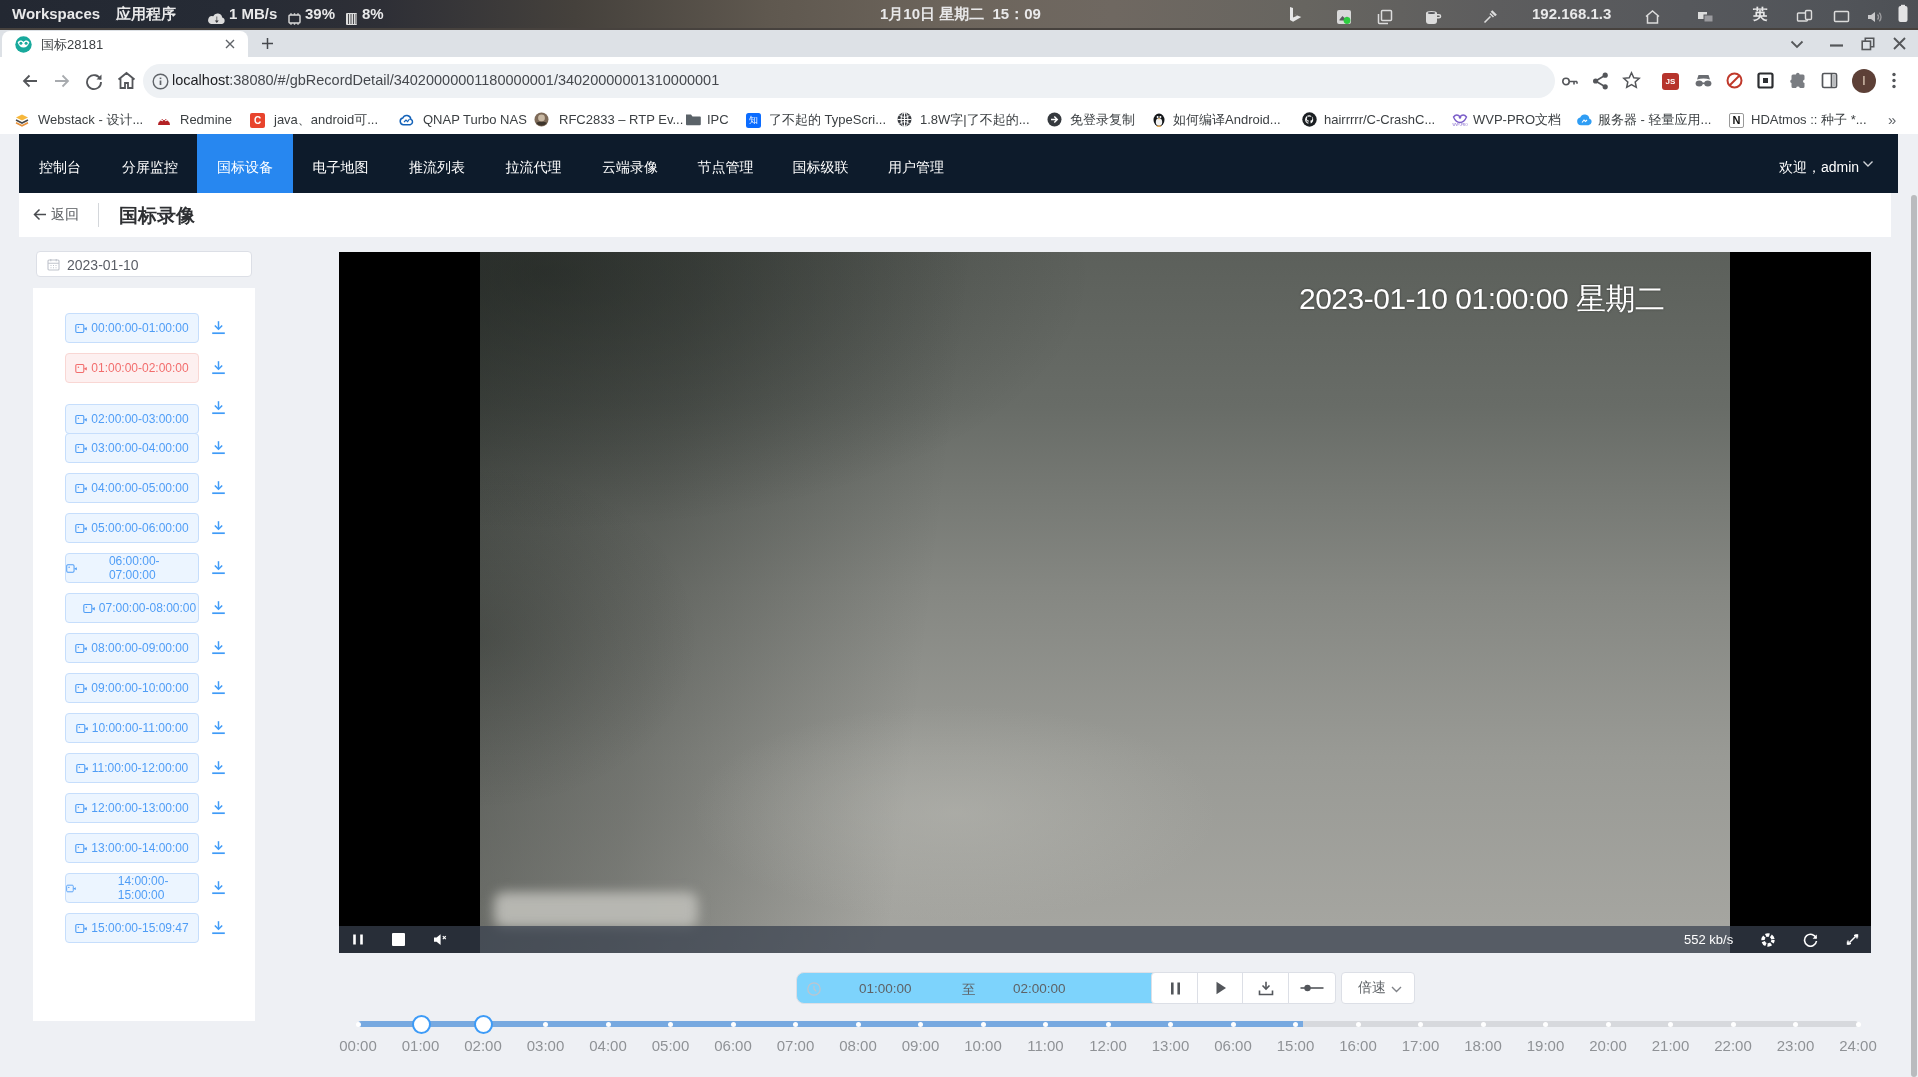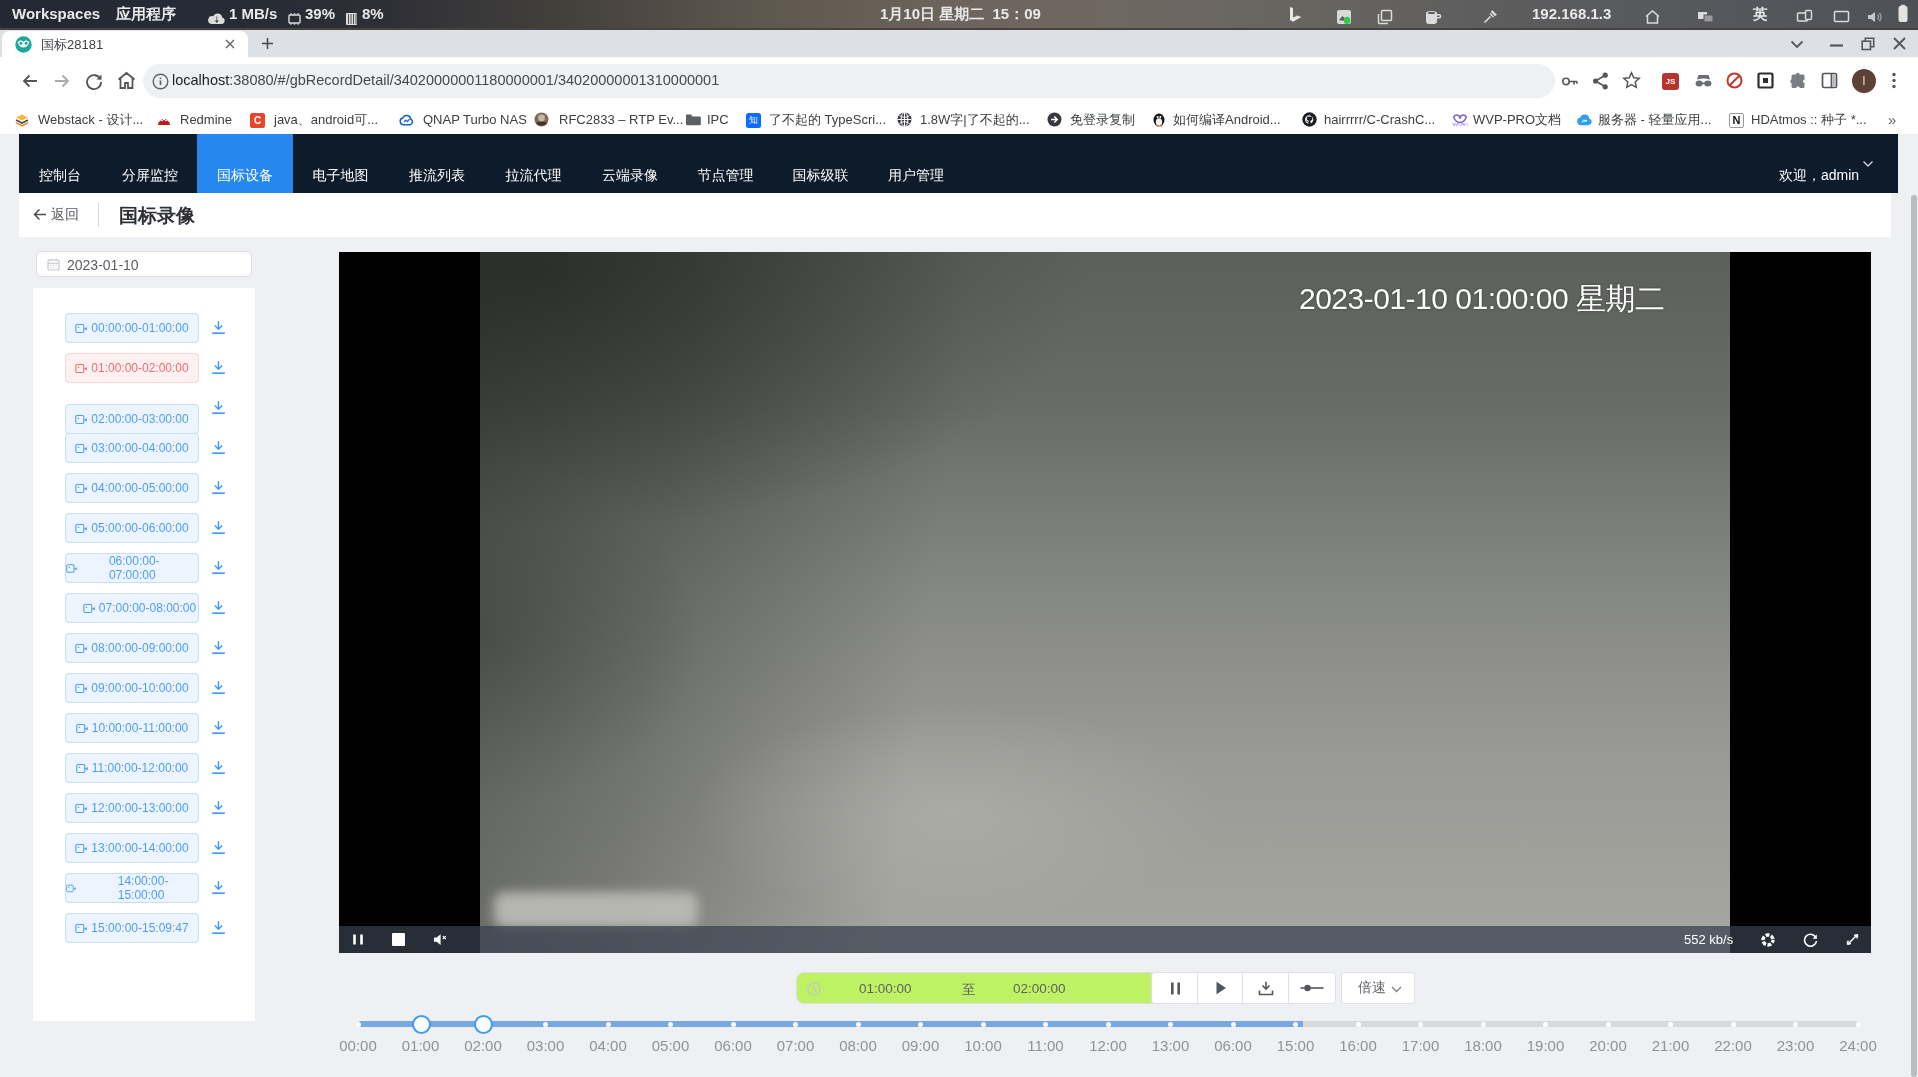--- a/index.html
+++ b/index.html
@@ -14,42 +14,42 @@
 #tab { position:absolute; left:2px; top:3px; width:246px; height:26px; background:#fff; border-radius:8px 8px 0 0; }
 
 #toolbar { position:absolute; left:0; top:57px; width:1918px; height:48px; background:#fff; }
 #omni { position:absolute; left:143px; top:7px; width:1412px; height:34px; border-radius:17px; background:#eef1f4; }
 
 #bookmarks { position:absolute; left:0; top:105px; width:1918px; height:29px; background:#fff; font-size:13px; color:#3c4043; }
 #bookmarks .bm { position:absolute; top:0; height:29px; line-height:29px; white-space:nowrap; }
 
 #page { position:absolute; left:0; top:134px; width:1918px; height:943px; background:#eef0f4; }
 #nav { position:absolute; left:19px; top:0; width:1879px; height:59px; background:#0d1b2b; color:#fff; font-size:14px; }
-#nav .mi { position:absolute; top:12px; height:59px; line-height:59px; text-align:center; }
+#nav .mi { position:absolute; top:4px; height:59px; line-height:59px; text-align:center; }
 #navactive { position:absolute; left:178px; top:0; width:96px; height:59px; background:#2787f0; }
 #crumb { position:absolute; left:19px; top:59px; width:1872px; height:44px; background:#fff; }
 
 #dateinput { position:absolute; left:36px; top:117px; width:216px; height:26px; background:#fff; border:1px solid #dcdfe6; border-radius:4px; }
 #panel { position:absolute; left:33px; top:154px; width:222px; height:733px; background:#fff; }
 .tbtn { position:absolute; left:65px; width:134px; height:30px; border-radius:4px; background:#ecf5ff; border:1px solid #c6defc; color:#4f9df6; font-size:12px; display:flex; align-items:center; justify-content:center; }
 .tbtn.red { background:#fdf0f0; border-color:#f9d7d4; color:#f26d6d; }
 .dlico { position:absolute; left:211px; width:15px; height:15px; }
 
 #player { position:absolute; left:339px; top:118px; width:1532px; height:701px; background:#000; }
 #vframe { position:absolute; left:141px; top:0; width:1250px; height:701px;
   background:
    radial-gradient(30% 22% at 38% 80%, rgba(192,192,186,0.38), rgba(192,192,186,0) 70%),
    radial-gradient(55% 46% at 5% 3%, rgba(10,15,12,0.38), rgba(10,15,12,0) 80%),
    radial-gradient(25% 35% at 0% 55%, rgba(20,25,21,0.22), rgba(20,25,21,0) 70%),
    linear-gradient(97deg, rgba(20,25,21,0.46) 0%, rgba(20,25,21,0.30) 16%, rgba(20,25,21,0) 37%),
    linear-gradient(to bottom, #5c605b 0%, #686c67 22%, #858782 48%, #999a95 72%, #a7a7a2 100%); }
 #osd { position:absolute; left:960px; top:27px; color:#fff; font-size:30px; letter-spacing:-0.5px; text-shadow:0 0 2px rgba(40,40,40,.9); }
 #ctrlbar { position:absolute; left:0; top:674px; width:1532px; height:27px; background:rgba(55,64,78,0.72); color:#fff; }
 
-#trange { position:absolute; left:796px; top:838px; width:369px; height:32px; background:#bef264; border:1px solid #dcdfe6; border-radius:8px; }
+#trange { position:absolute; left:796px; top:838px; width:369px; height:32px; background:#7dd3fc; border:1px solid #dcdfe6; border-radius:8px; }
 #btngroup { position:absolute; left:1151px; top:838px; height:32px; }
 
 #tl-blue { position:absolute; left:358px; top:887px; width:945px; height:6px; background:#77a9e0; border-radius:3px 0 0 3px; }
 #tl-gray { position:absolute; left:1303px; top:887px; width:555px; height:6px; background:#d7d9dd; border-radius:0 3px 3px 0; }
 #scrollbar { position:absolute; left:1911px; top:61px; width:6px; height:882px; background:#b9bbbe; border-radius:3px; }
 .tick { position:absolute; top:887.5px; width:5px; height:5px; background:#fff; border-radius:50%; }
 .handle { position:absolute; top:880.5px; width:19px; height:19px; background:#fff; border:2.5px solid #3d9bf7; border-radius:50%; z-index:3; }
 .tlabel { position:absolute; top:903px; width:60px; text-align:center; font-size:15px; color:#8f9296; }
 .gbtn { position:absolute; top:0; width:48px; height:32px; background:#fff; border:1px solid #dcdfe6; display:flex; align-items:center; justify-content:center; }
 #speedbtn { position:absolute; left:1341px; top:838px; width:74px; height:32px; background:#fff; border:1px solid #dcdfe6; border-radius:4px; font-size:14px; color:#5e6266; display:flex; align-items:center; padding-left:16px; }

